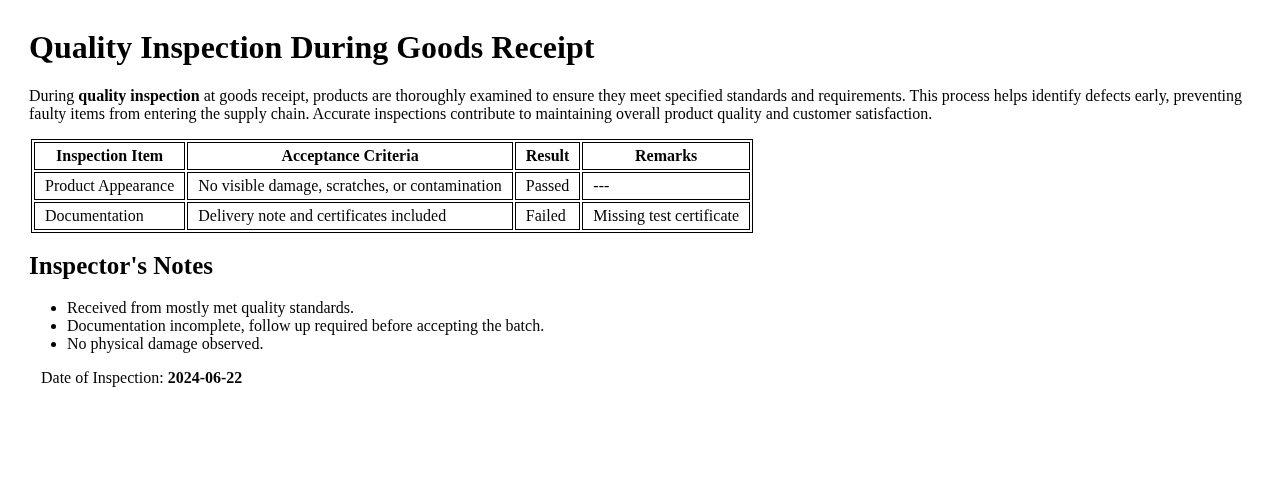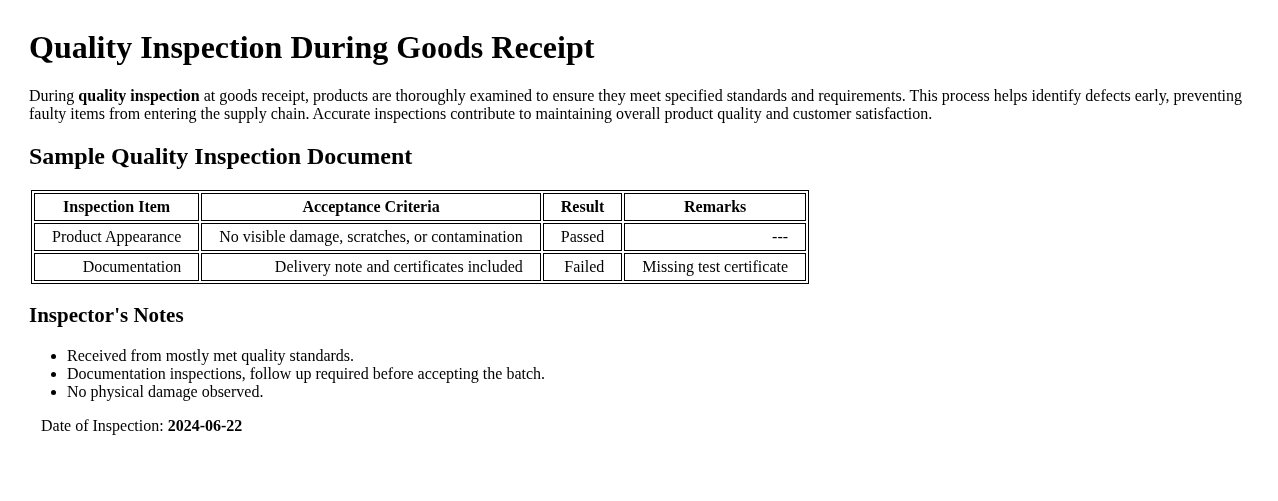--- a/index.html
+++ b/index.html
@@ -30,52 +30,50 @@
   }
   table.inspection-table {
     border-collapse: separate;
     border-spacing: 2px;
     border: 1px solid #000000;
     margin: 2px;
   }
   table.inspection-table th,
   table.inspection-table td {
     border: 1px solid #000000;
-    padding: 4px 17px;
+    padding: 4px 10px;
     font-size: 16px;
     white-space: nowrap;
-    text-align: right;
   }
   table.inspection-table th {
     font-weight: bold;
     text-align: center;
     padding: 4px 9px;
   }
   h3.notes-heading {
-    font-size: 21px;
+    font-size: 25px;
     font-weight: bold;
     margin: 19px 0;
   }
   ul.notes-list {
     margin: 16px 0;
     padding-left: 38px;
   }
   ul.notes-list li { margin: 0; }
   p.date-line { margin: 16px 12px; }
 </style>
 </head>
 <body>
 
 <div class="doc">
 
   <h1 class="page-title">Quality Inspection During Goods Receipt</h1>
 
   <p class="intro"><span>During </span><b>quality inspection</b><span> at goods receipt, products are thoroughly examined to ensure they meet specified standards and requirements. This process helps identify defects early, preventing faulty items from entering the supply chain. Accurate inspections contribute to maintaining overall product quality and customer satisfaction.</span></p>
 
-  <h2 class="section-heading">Sample Quality Inspection Document</h2>
 
   <table class="inspection-table">
     <thead>
       <tr>
         <th>Inspection Item</th>
         <th>Acceptance Criteria</th>
         <th>Result</th>
         <th>Remarks</th>
       </tr>
     </thead>
@@ -92,19 +90,19 @@
         <td>Failed</td>
         <td>Missing test certificate</td>
       </tr>
     </tbody>
   </table>
 
   <h3 class="notes-heading">Inspector's Notes</h3>
 
   <ul class="notes-list">
     <li>Received from mostly met quality standards.</li>
-    <li>Documentation inspections, follow up required before accepting the batch.</li>
+    <li>Documentation incomplete, follow up required before accepting the batch.</li>
     <li>No physical damage observed.</li>
   </ul>
 
   <p class="date-line"><span>Date of Inspection: </span><b>2024-06-22</b></p>
 
 </div>
 
 </body></html>

